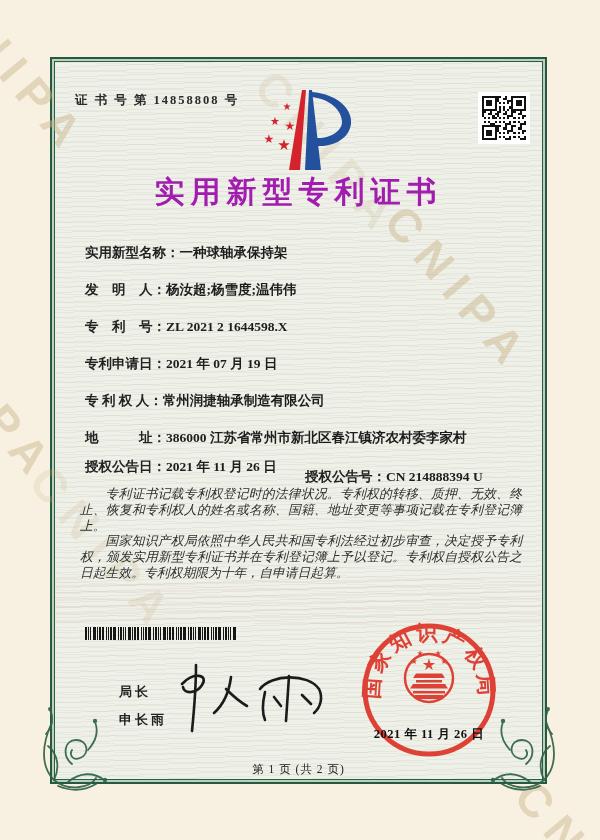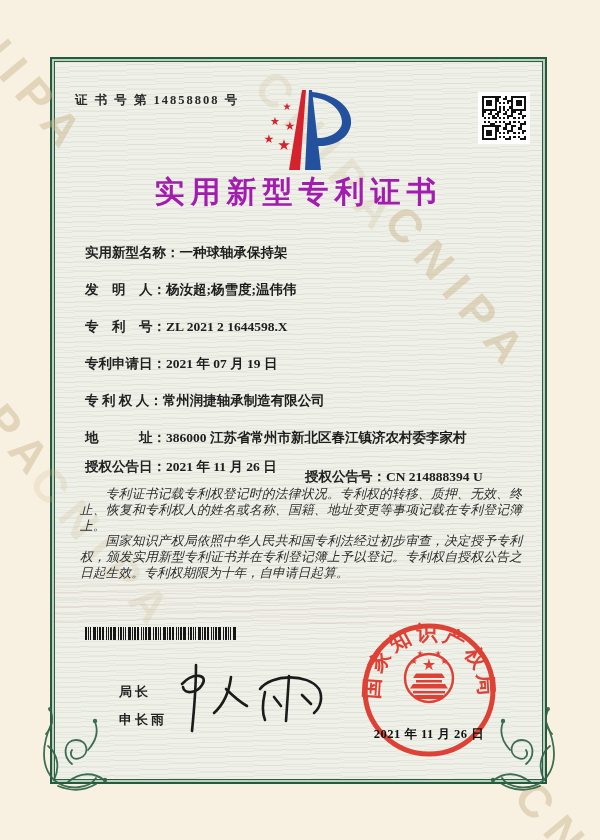--- a/index.html
+++ b/index.html
@@ -462,15 +462,16 @@
           <path d="M56,60 L88,60 L85,55.5 L59,55.5 Z"></path>
           <rect x="59" y="62" width="26" height="2.5"></rect>
           <path d="M53,70.5 L91,70.5 L88,66 L56,66 Z"></path>
           <rect x="56" y="73" width="32" height="2.5"></rect>
           <rect x="58" y="77" width="28" height="4"></rect>
         </g>
       </g>
     </svg>
     <div class="sealdate">2021 年 11 月 26 日</div>
 
+    <div class="pageno">第 1 页 (共 2 页)</div>
   </div>
 
 </div>
 
 </body></html>

